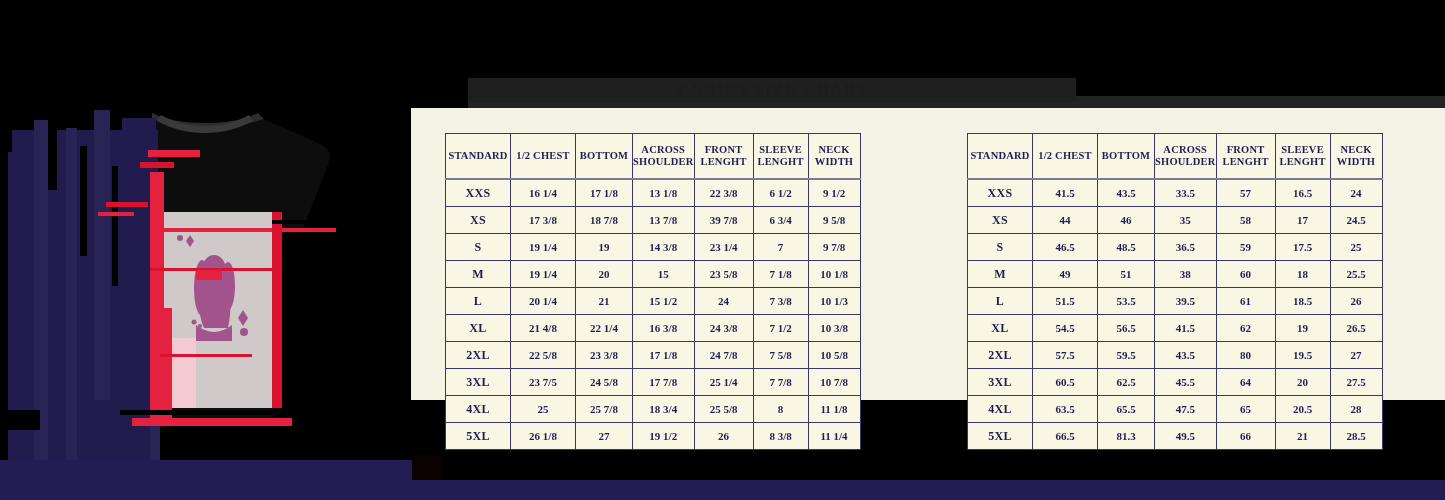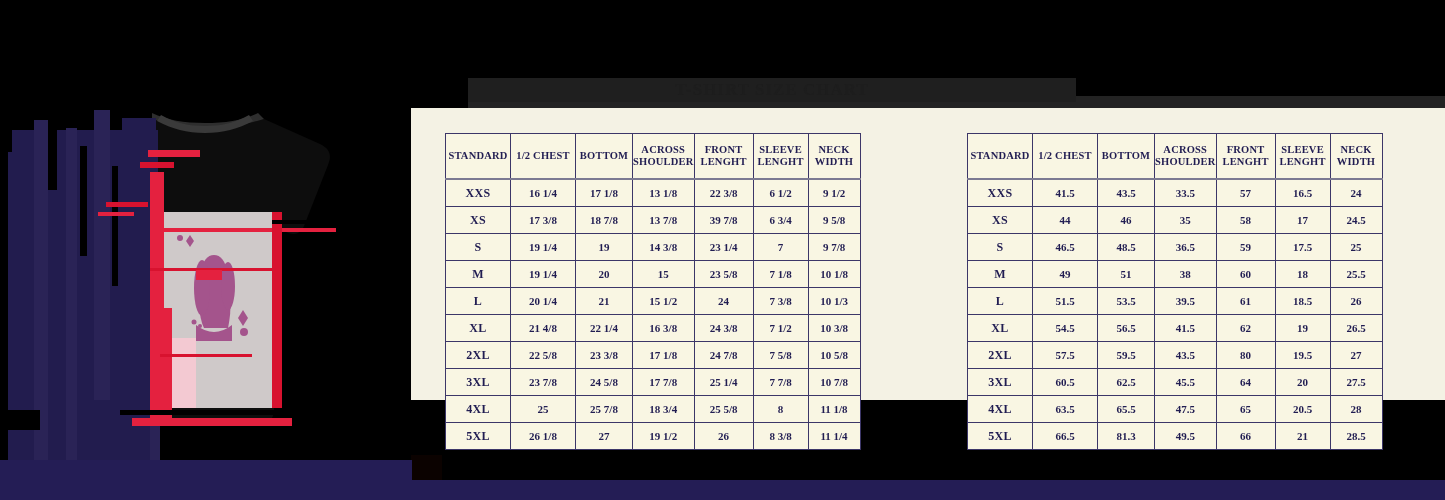--- a/index.html
+++ b/index.html
@@ -321,21 +321,21 @@
             <td class="size-label">2XL</td>
             <td>22 5/8</td>
             <td>23 3/8</td>
             <td>17 1/8</td>
             <td>24 7/8</td>
             <td>7 5/8</td>
             <td>10 5/8</td>
           </tr>
           <tr>
             <td class="size-label">3XL</td>
-            <td>23 7/8</td>
+            <td>23 7/5</td>
             <td>24 5/8</td>
             <td>17 7/8</td>
             <td>25 1/4</td>
             <td>7 7/8</td>
             <td>10 7/8</td>
           </tr>
           <tr>
             <td class="size-label">4XL</td>
             <td>25</td>
             <td>25 7/8</td>

